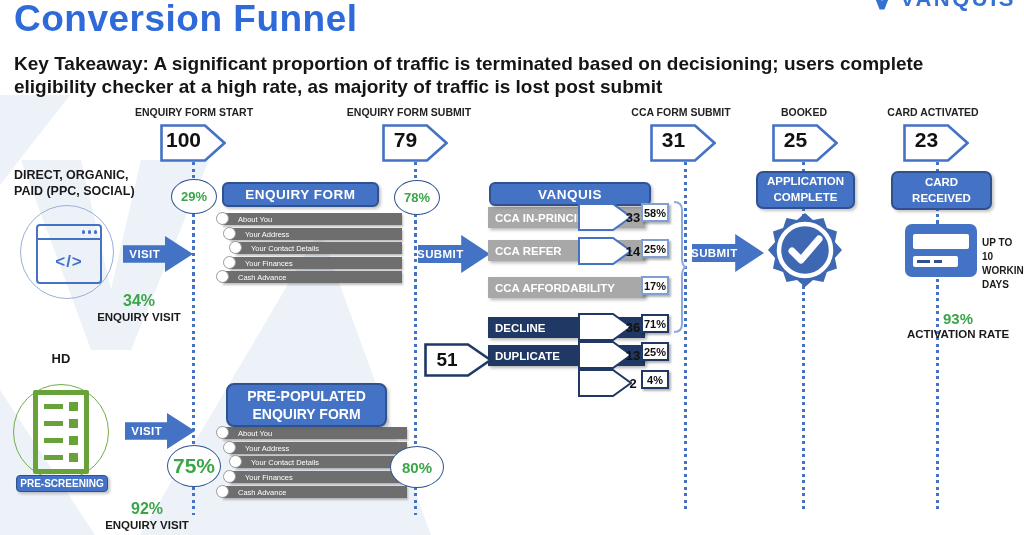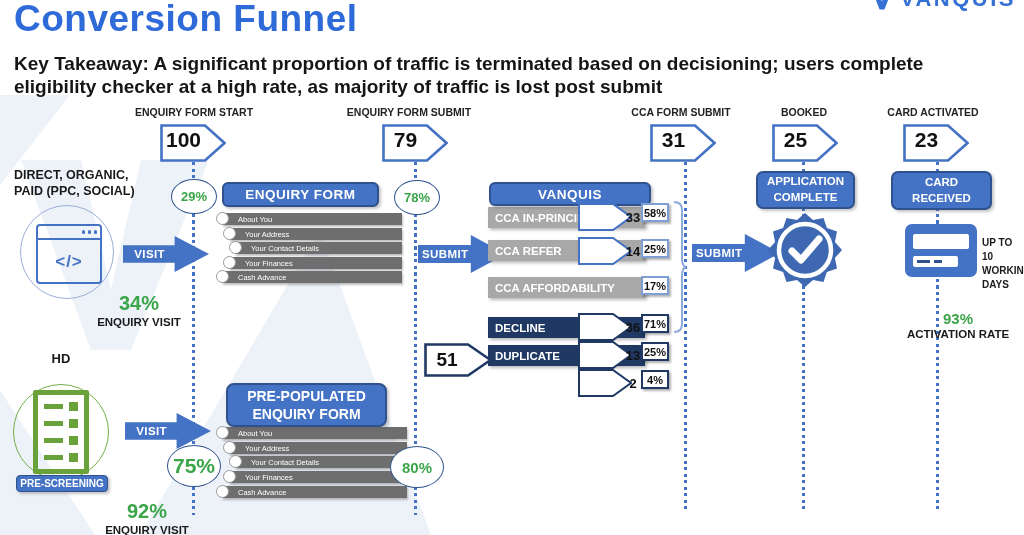--- a/index.html
+++ b/index.html
@@ -15,36 +15,36 @@
   
   .stage-label{top:106px;width:170px;text-align:center;font-size:10.5px;font-weight:bold;color:#222;z-index:2;}
   .ms-arrow{top:124px;width:66px;height:38px;z-index:2;}
   .ms-arrow svg{position:absolute;left:0;top:0;}
   .ms-arrow span{position:absolute;left:0;top:0;width:47px;height:32px;display:flex;align-items:center;justify-content:center;
                  font-size:21px;font-weight:bold;color:#111;}
   .dotline{width:3px;top:162px;z-index:1;
     background-image:repeating-linear-gradient(to bottom,#4472C4 0 3px,transparent 3px 6.5px);}
   
   .flow{background:#4472C4;z-index:2;
-    clip-path:polygon(0 26%,60% 26%,60% 0,100% 50%,60% 100%,60% 74%,0 74%);padding-left:16px;}
+    clip-path:polygon(0 26%,60% 26%,60% 0,100% 50%,60% 100%,60% 74%,0 74%);}
   .flow span{position:absolute;left:0;top:26%;bottom:26%;width:62%;display:flex;align-items:center;justify-content:center;
              color:#fff;font-size:11.5px;font-weight:bold;letter-spacing:.4px;}
   
   .blue-box{background:#4472C4;border:2px solid #2F528F;border-radius:6px;color:#fff;font-weight:bold;
             display:flex;align-items:center;justify-content:center;text-align:center;z-index:3;
             box-shadow:2px 2px 3px rgba(90,90,90,.35);}
   
   .fbar{position:absolute;background:#6e6e6e;height:12px;color:#fff;font-size:7.5px;display:flex;align-items:center;
         padding-left:16px;box-sizing:border-box;z-index:2;box-shadow:1px 1.5px 2px rgba(0,0,0,.25);}
   .fdot{position:absolute;width:13px;height:13px;border-radius:50%;background:#fff;border:1.5px solid #9a9a9a;z-index:3;box-sizing:border-box;}
   
   .rate-circle{border:1.6px solid #2F528F;border-radius:50%;background:#fff;display:flex;align-items:center;justify-content:center;
                font-weight:bold;color:#3BA549;z-index:3;box-sizing:border-box;}
   .green-note{text-align:center;z-index:2;}
-  .green-note .pct{font-size:20px;font-weight:bold;color:#3BA549;}
+  .green-note .pct{font-size:16px;font-weight:bold;color:#3BA549;}
   .green-note .lab{font-size:11.5px;font-weight:bold;color:#1a1a1a;margin-top:1px;}
   
   .out-bar{position:absolute;left:488px;width:157px;height:21px;color:#fff;font-size:11.5px;font-weight:bold;
            display:flex;align-items:center;padding-left:7px;box-sizing:border-box;z-index:2;
            box-shadow:2px 2px 3px rgba(80,80,80,.4);}
   .gray{background:#A8A8A8;}
   .navy{background:#1F3864;}
   .cnt-arrow{position:absolute;left:578px;width:54px;height:28px;z-index:3;}
   .cnt-arrow svg{position:absolute;left:0;top:0;}
   .cnt-arrow span{position:absolute;left:0;top:0;width:38px;height:28px;display:flex;align-items:center;justify-content:center;

